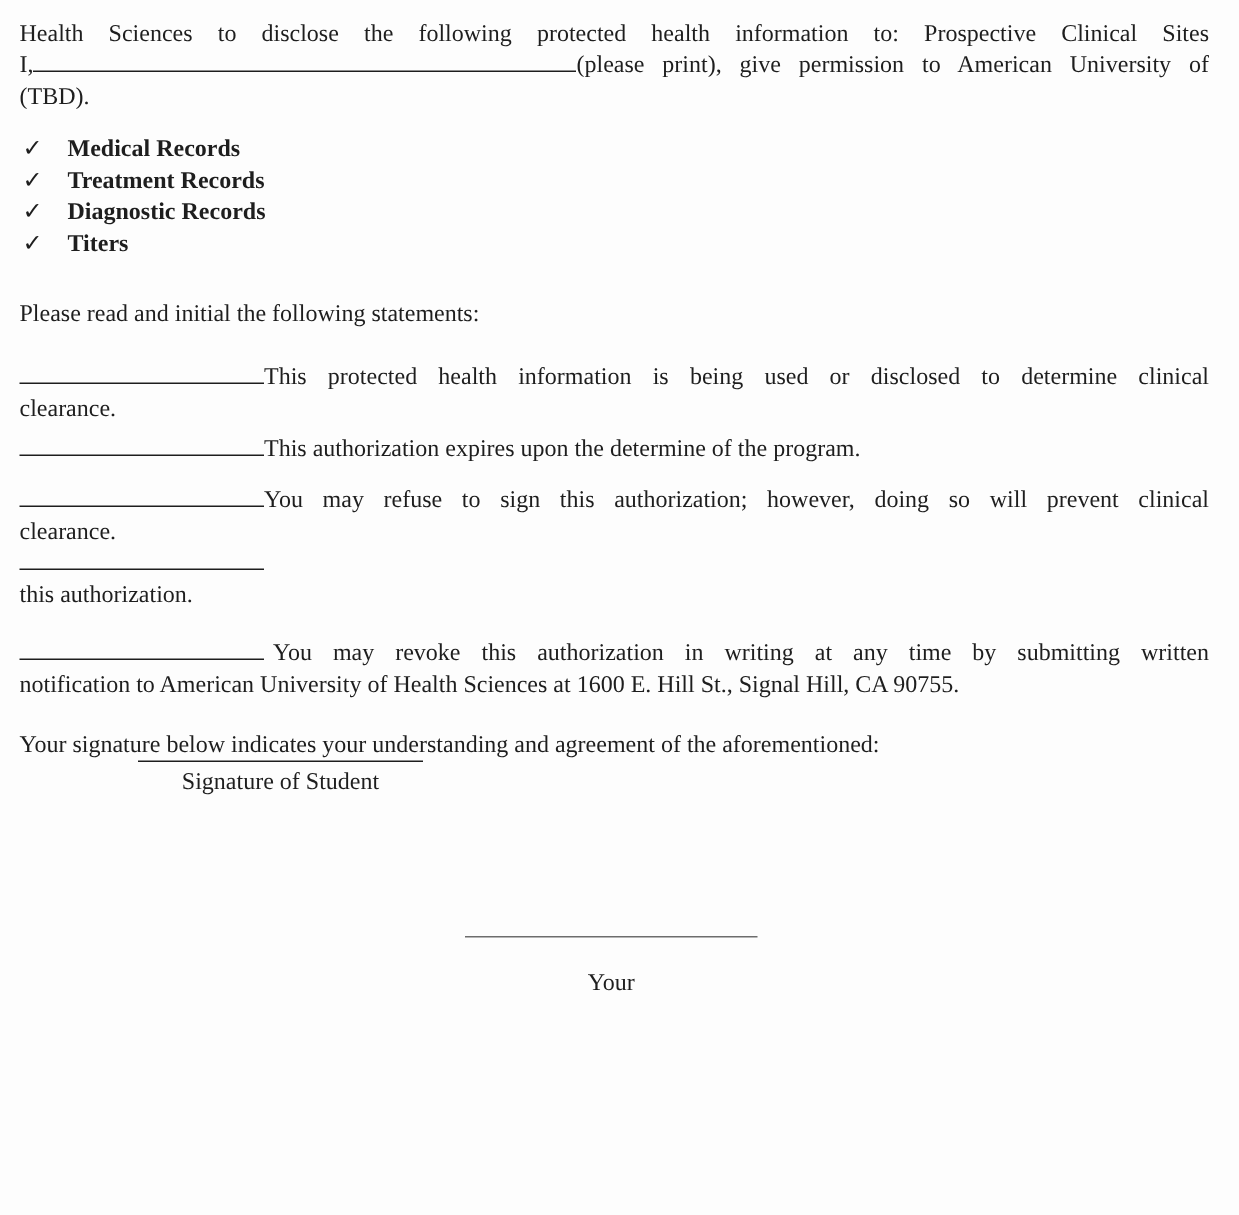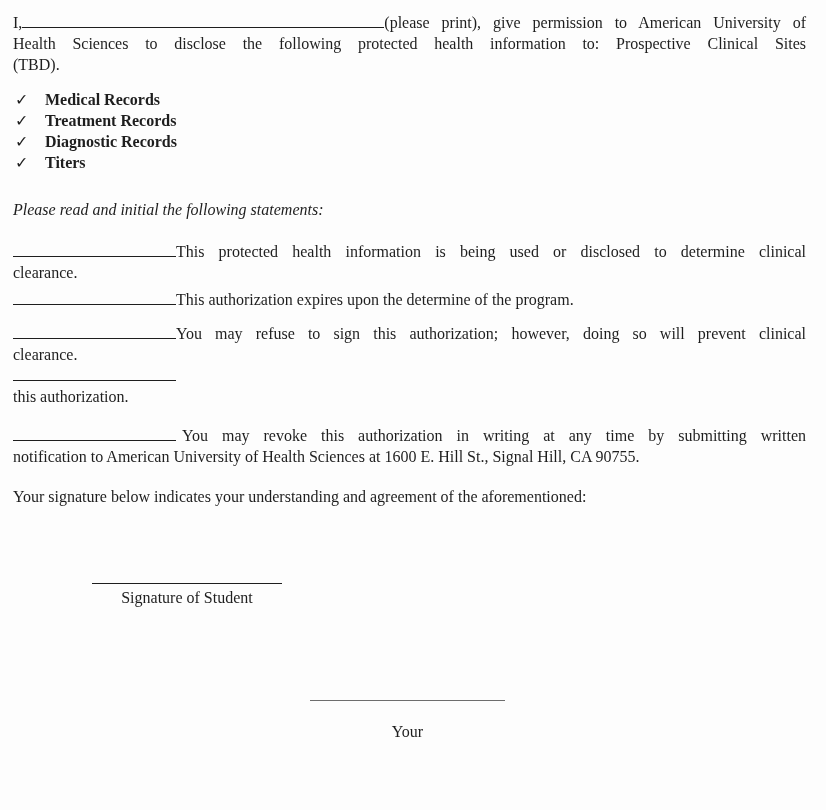--- a/index.html
+++ b/index.html
@@ -24,49 +24,49 @@
   .blank.name { width:362px; }
   .blank.initial { width:163px; }
   .gap-after { margin-left:6px; }
 
   .disclosure-heading { margin-top:19px; }
   .checklist { margin-top:14px; }
   .check-row { display:flex; padding-left:2px; }
   .check-glyph { width:14px; margin-right:16px; flex:none; }
   .check-label { font-weight:bold; }
 
-  .instruction { font-style:italic; margin-top:26px; }
+  .instruction { margin-top:26px; }
 
   .stmt1 { margin-top:21px; }
   .stmt2 { margin-top:6px; }
   .stmt3 { margin-top:13px; }
   .stmt4 { margin-top:0; }
   .stmt5 { margin-top:18px; }
   .agreement { margin-top:19px; }
 
   .sig-row {
     display:flex; justify-content:space-between;
-    margin-top:76px; padding-left:79px; padding-right:88px;
+    padding-left:79px; padding-right:88px;
   }
   .sig-block { width:190px; text-align:center; }
   .sig-line { height:0; border-top:1px solid var(--ink); }
   .sig-label { padding-top:3px; }
 
   .date-block { width:195px; margin-left:297px; margin-top:92px; text-align:center; }
   .date-line { height:0; border-top:1px solid #6d6d6d; }
   .date-label { padding-top:20px; }
 </style>
 </head>
 <body>
 
 <div class="page">
 
   <div>
+    <div class="jfull">Health Sciences to disclose the following protected health information to: Prospective Clinical Sites</div>
     <div class="jfull"><span>I,</span><span class="blank name"></span><span>(please print), give permission to American University of</span></div>
-    <div class="jfull">Health Sciences to disclose the following protected health information to: Prospective Clinical Sites</div>
     <div>(TBD).</div>
   </div>
 
 
   <div class="checklist">
     <div class="check-row">
       <span class="check-glyph">✓</span>
       <span class="check-label">Medical Records</span>
     </div>
     <div class="check-row">

